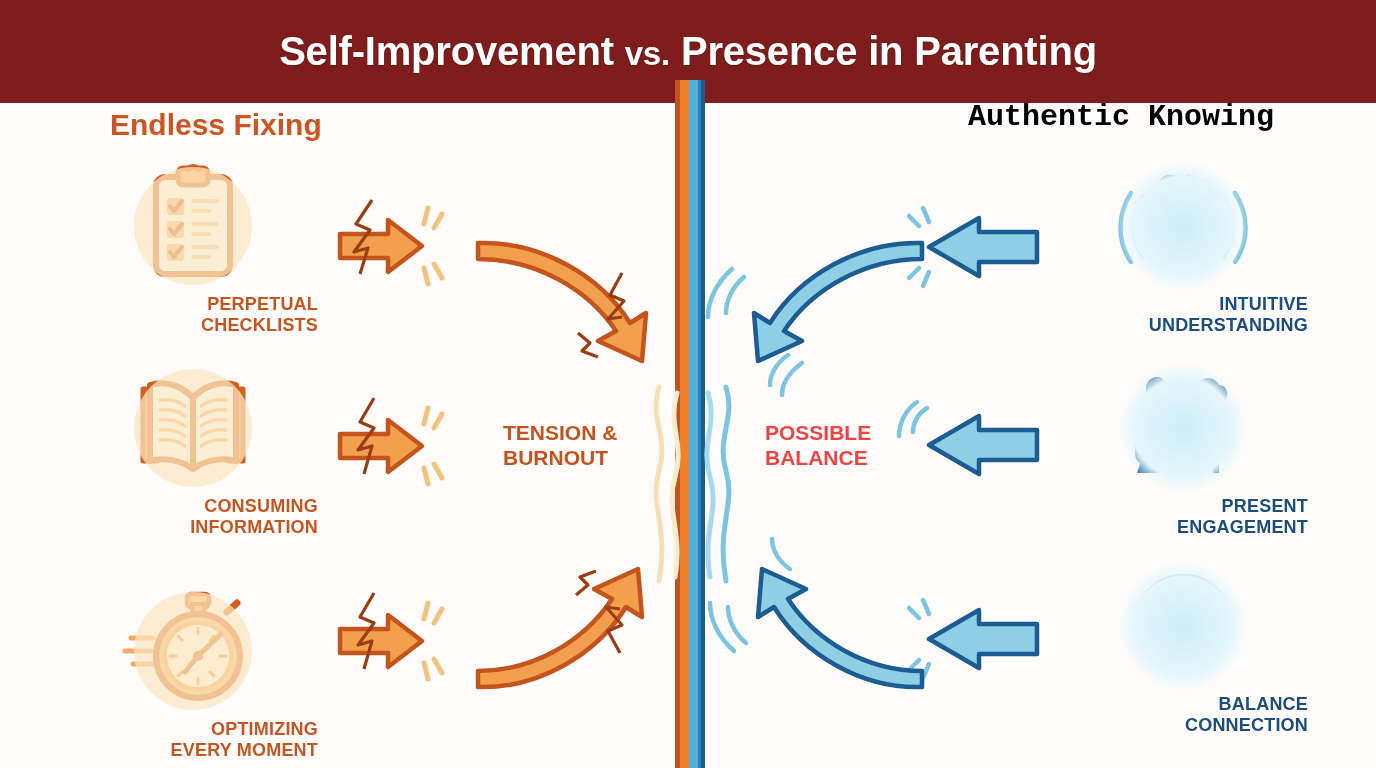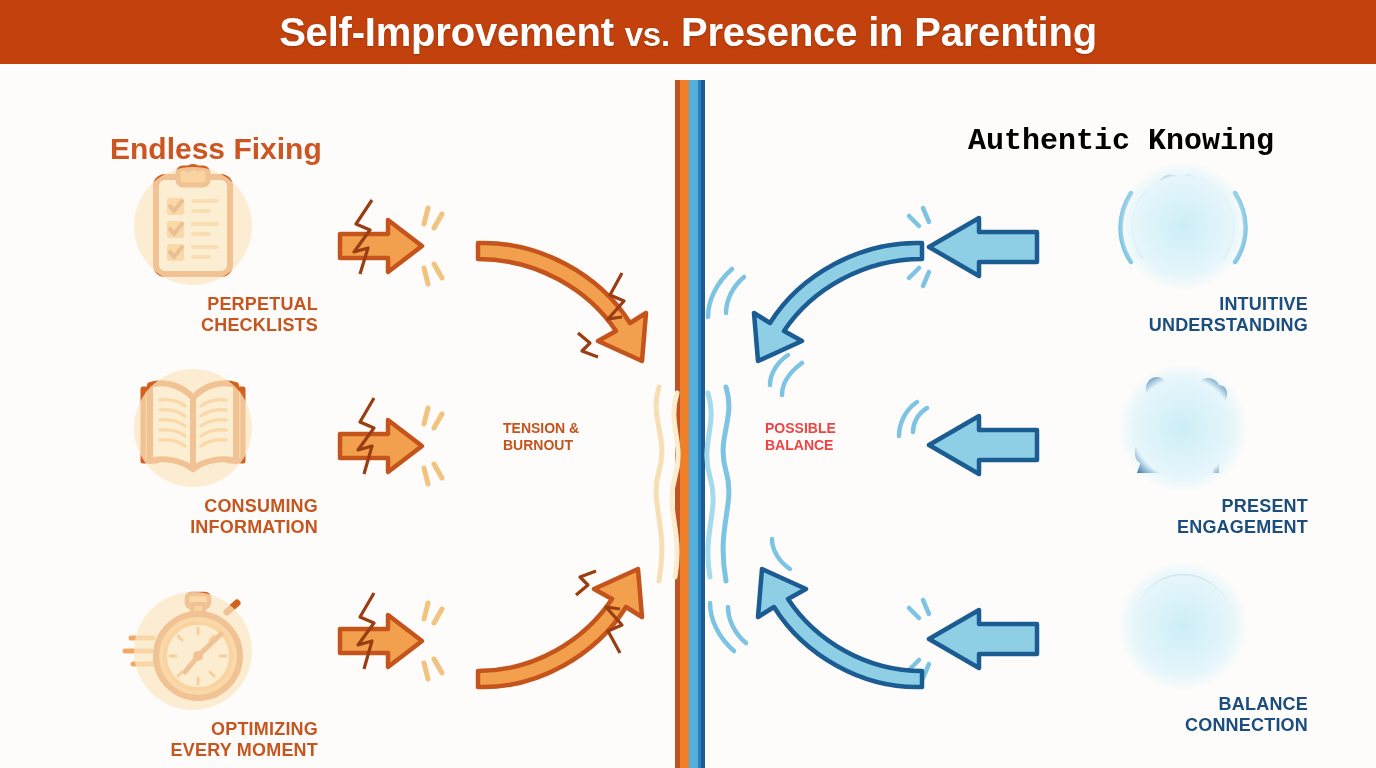--- a/index.html
+++ b/index.html
@@ -11,22 +11,22 @@
   }
   #stage {
     position: relative;
     width: 1376px; height: 768px;
     background: #fdfcfa;
   }
 
   
   #titlebar {
     position: absolute; left: 0; top: 0;
-    width: 1376px; height: 64px;
-    background: #c2410c;
+    width: 1376px; height: 103px;
+    background: #7f1d1d;
     display: flex; align-items: center; justify-content: center;
   }
   #titlebar .title {
     color: #ffffff;
     font-size: 40px;
     font-weight: bold;
     letter-spacing: -0.2px;
     text-shadow: 0 1px 2px rgba(0,0,0,0.22);
     white-space: nowrap;
   }
@@ -50,21 +50,20 @@
 
   
   .wave { position: absolute; }
 
   
   .col-head {
     position: absolute;
     font-size: 30px;
     font-weight: bold;
     white-space: nowrap;
-    margin-top: 24px;
   }
   #head-left  { left: 110px; top: 108px; color: #cc5522; }
   #head-right { left: 968px; top: 100px; color: #000000; font-family: Liberation Mono, monospace; }
 
   
   .item {
     position: absolute;
     width: 250px;
     text-align: right;
   }
@@ -97,21 +96,21 @@
   .halo-cool {
     position: absolute; left: 50%; top: 50%;
     transform: translate(-50%,-50%);
     width: 128px; height: 128px; border-radius: 50%;
     background: radial-gradient(circle, #cdeef6 0%, #e6f6fb 55%, rgba(255,255,255,0) 72%);
   }
 
   
   .center-label {
     position: absolute;
-    font-size: 14px;
+    font-size: 21px;
     font-weight: bold;
     line-height: 1.2;
     white-space: pre-line;
   }
   #label-tension { left: 503px; top: 420px; color: #c4541f; text-align: left; }
   #label-balance { left: 765px; top: 420px; color: #ef4444; text-align: left; }
 
   svg { display: block; overflow: visible; }
   .fx { position: absolute; }
 </style>

